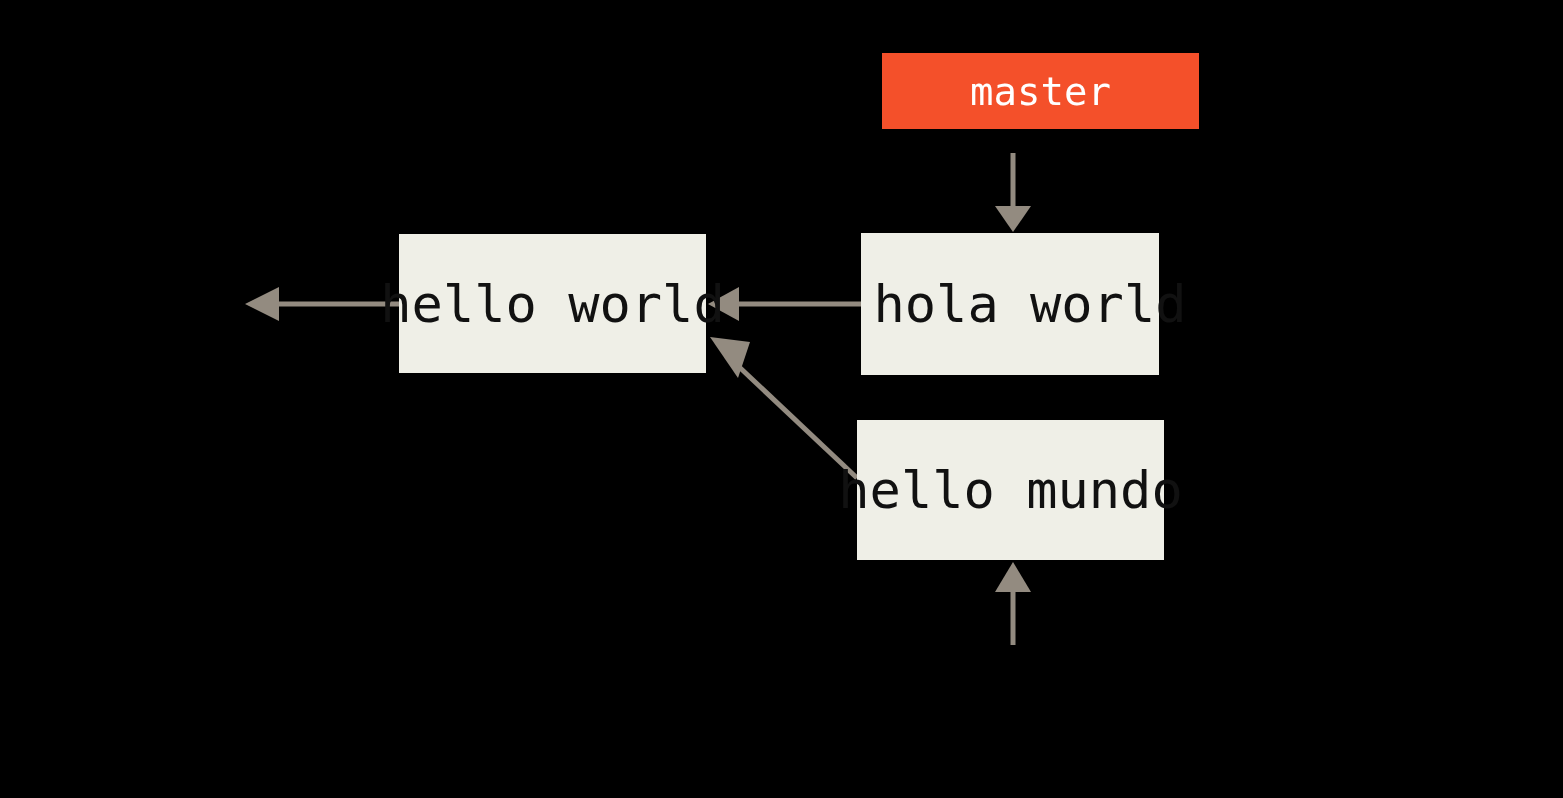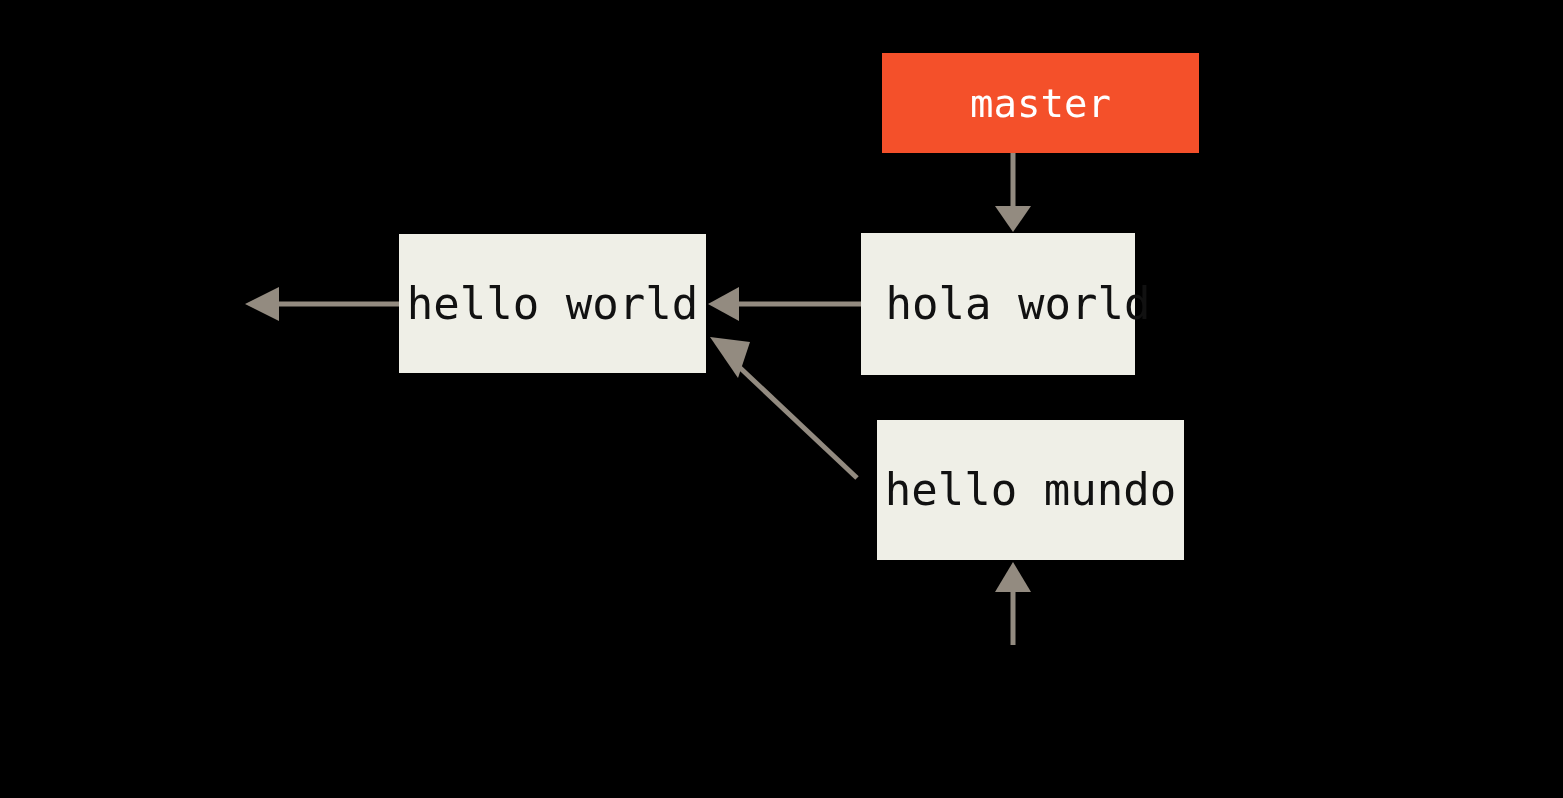--- a/index.html
+++ b/index.html
@@ -32,21 +32,21 @@
     display: flex;
     align-items: center;
     justify-content: center;
     font-family: "DejaVu Sans Mono", monospace;
     white-space: pre;
     letter-spacing: 0px;
   }
   .node-commit {
     background: #EFEFE7;
     color: #111111;
-    font-size: 44px;
+    font-size: 52px;
   }
   .node-branch {
     background: #F4502A;
     color: #FFFFFF;
     font-size: 39px;
   }
   .node-label {
     display: block;
     line-height: 1;
   }
@@ -77,30 +77,30 @@
       <line x1="857" y1="478" x2="736" y2="364" stroke="#938B80" stroke-width="5"></line>
       <polygon points="710,337 750,342 738,378" fill="#938B80"></polygon>
     </g>
 
     <g>
       <line x1="1013" y1="645" x2="1013" y2="590" stroke="#938B80" stroke-width="5"></line>
       <polygon points="995,592 1031,592 1013,562" fill="#938B80"></polygon>
     </g>
   </svg>
 
-  <div class="node node-branch" style="left:882px; top:53px; width:317px; height:100px;">
+  <div class="node node-branch" style="left:882px; top:53px; width:317px; height:76px;">
     <span class="node-label">master</span>
   </div>
 
   <div class="node node-commit" style="left:399px; top:234px; width:307px; height:139px;">
     <span class="node-label">hello world</span>
   </div>
 
-  <div class="node node-commit" style="left:861px; top:233px; width:274px; height:142px;padding-left:40px;">
+  <div class="node node-commit" style="left:861px; top:233px; width:298px; height:142px;padding-left:40px;">
     <span class="node-label">hola world</span>
   </div>
 
-  <div class="node node-commit" style="left:857px; top:420px; width:307px; height:140px;margin-left:20px;">
+  <div class="node node-commit" style="left:857px; top:420px; width:307px; height:140px;">
     <span class="node-label">hello mundo</span>
   </div>
 
 
 </div>
 
 </body></html>

